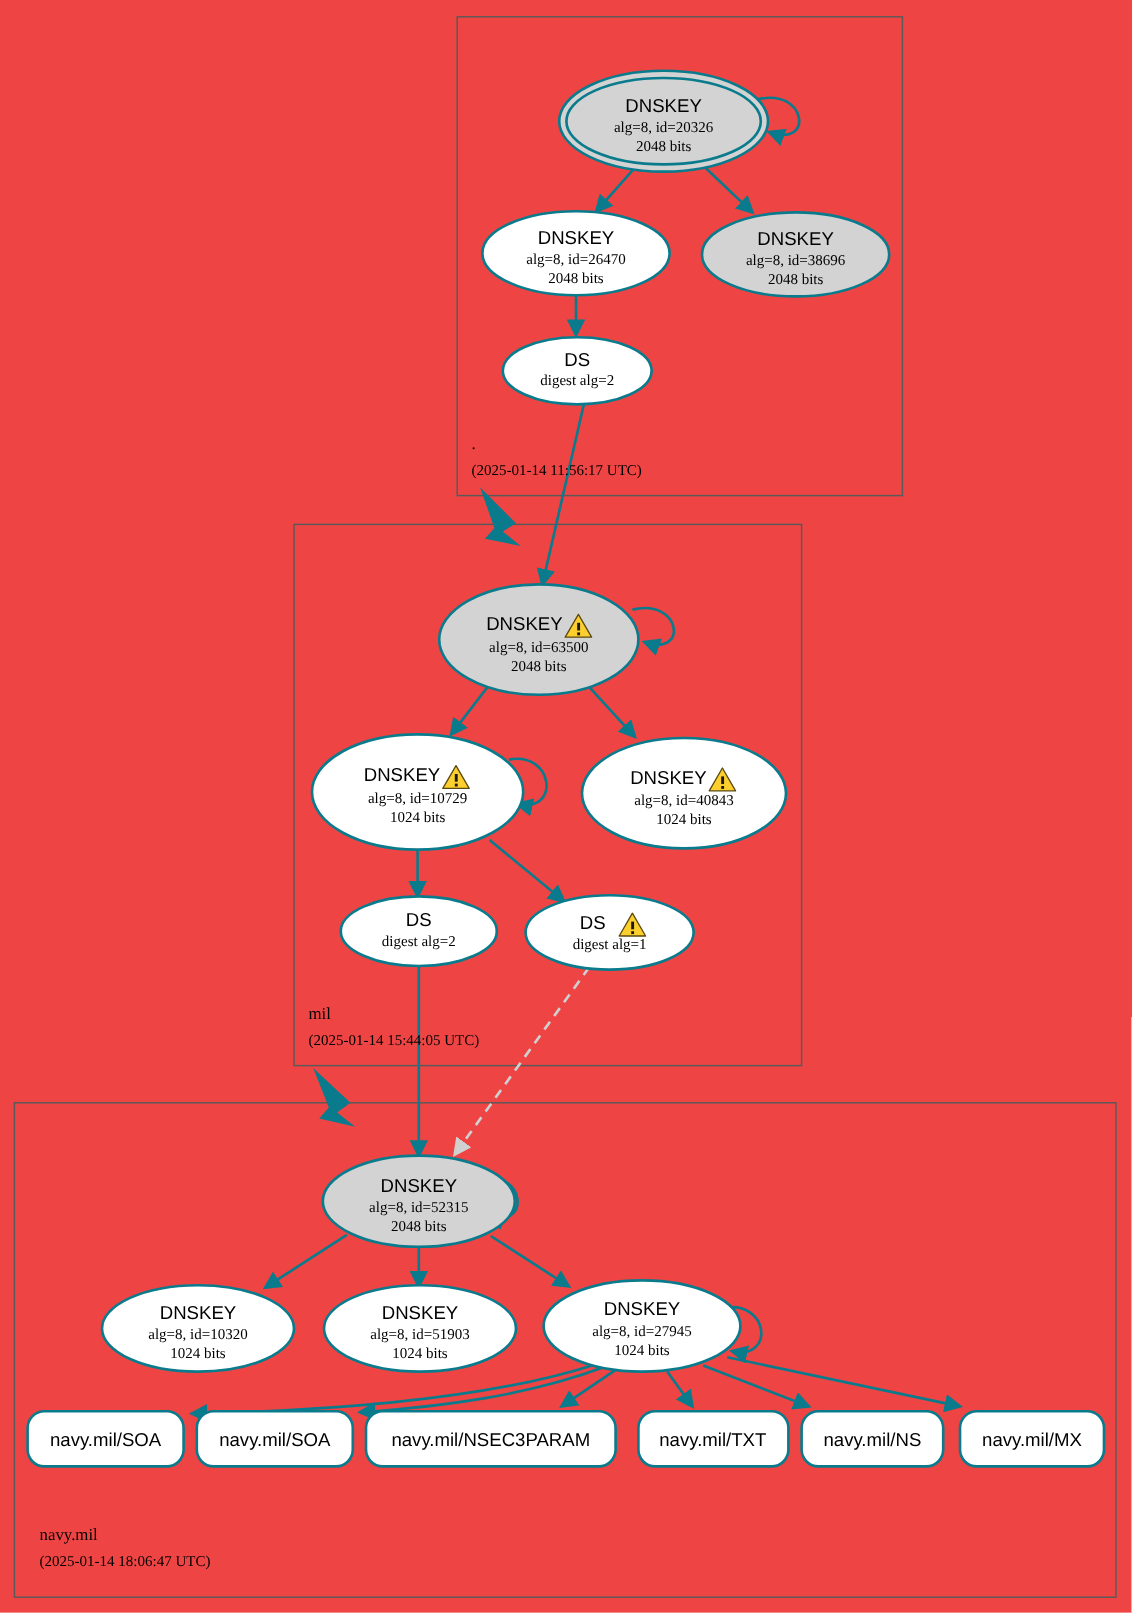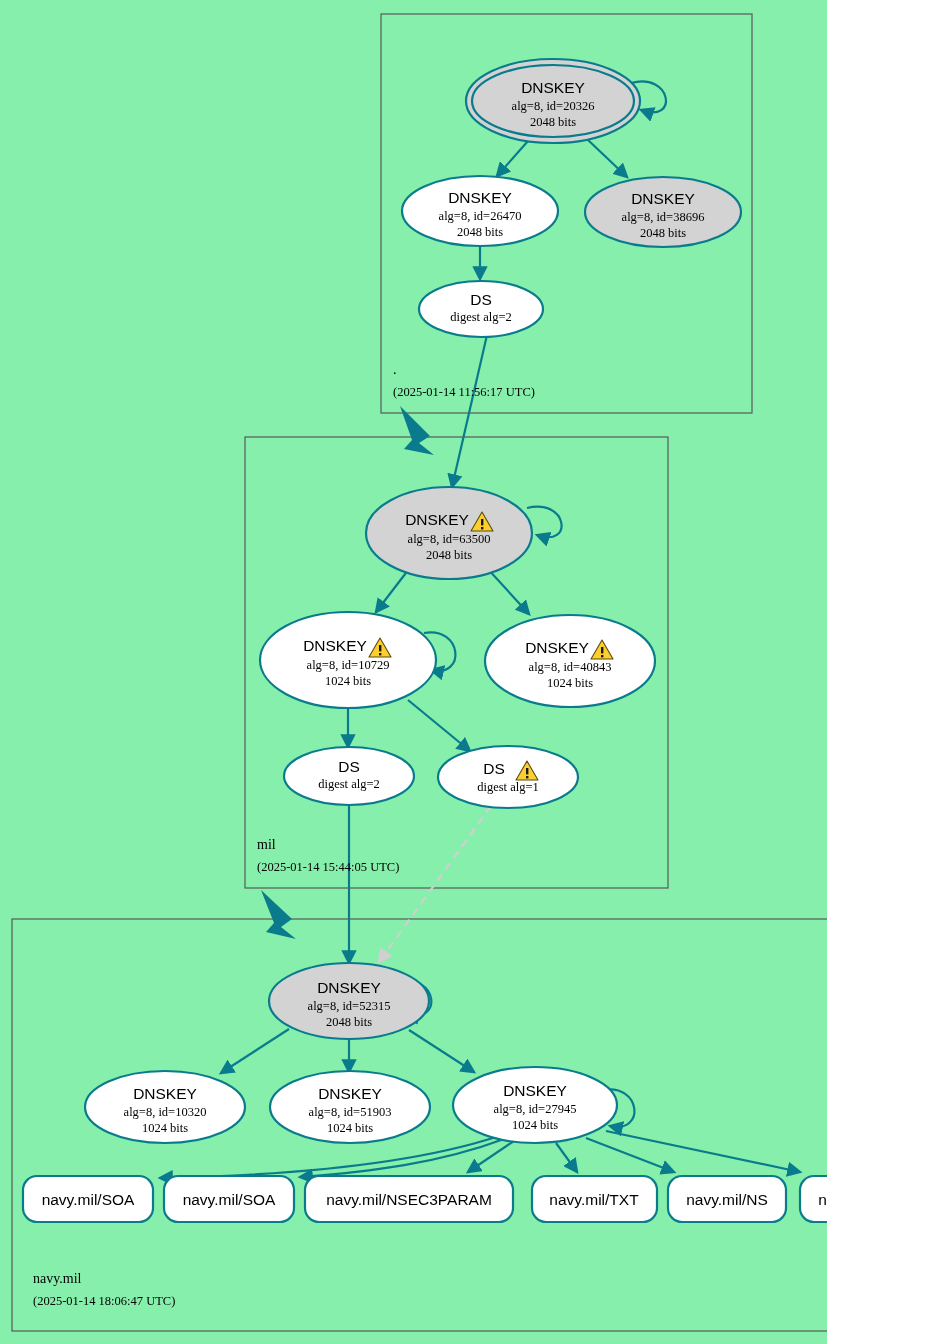--- a/index.html
+++ b/index.html
@@ -5,23 +5,23 @@
   html, body {
     margin: 0;
     padding: 0;
     background: #ffffff;
   }
   body {
     font-family: "Liberation Sans", sans-serif;
   }
   #canvas {
     position: relative;
-    width: 827px;
+    width: 943px;
     height: 1344px;
-    background: #86efac;
+    background: #ef4444;
     overflow: hidden;
   }
   svg#graph {
     position: absolute;
     left: 0;
     top: 0;
     width: 943px;
     height: 1344px;
   }
   .zone-box {

